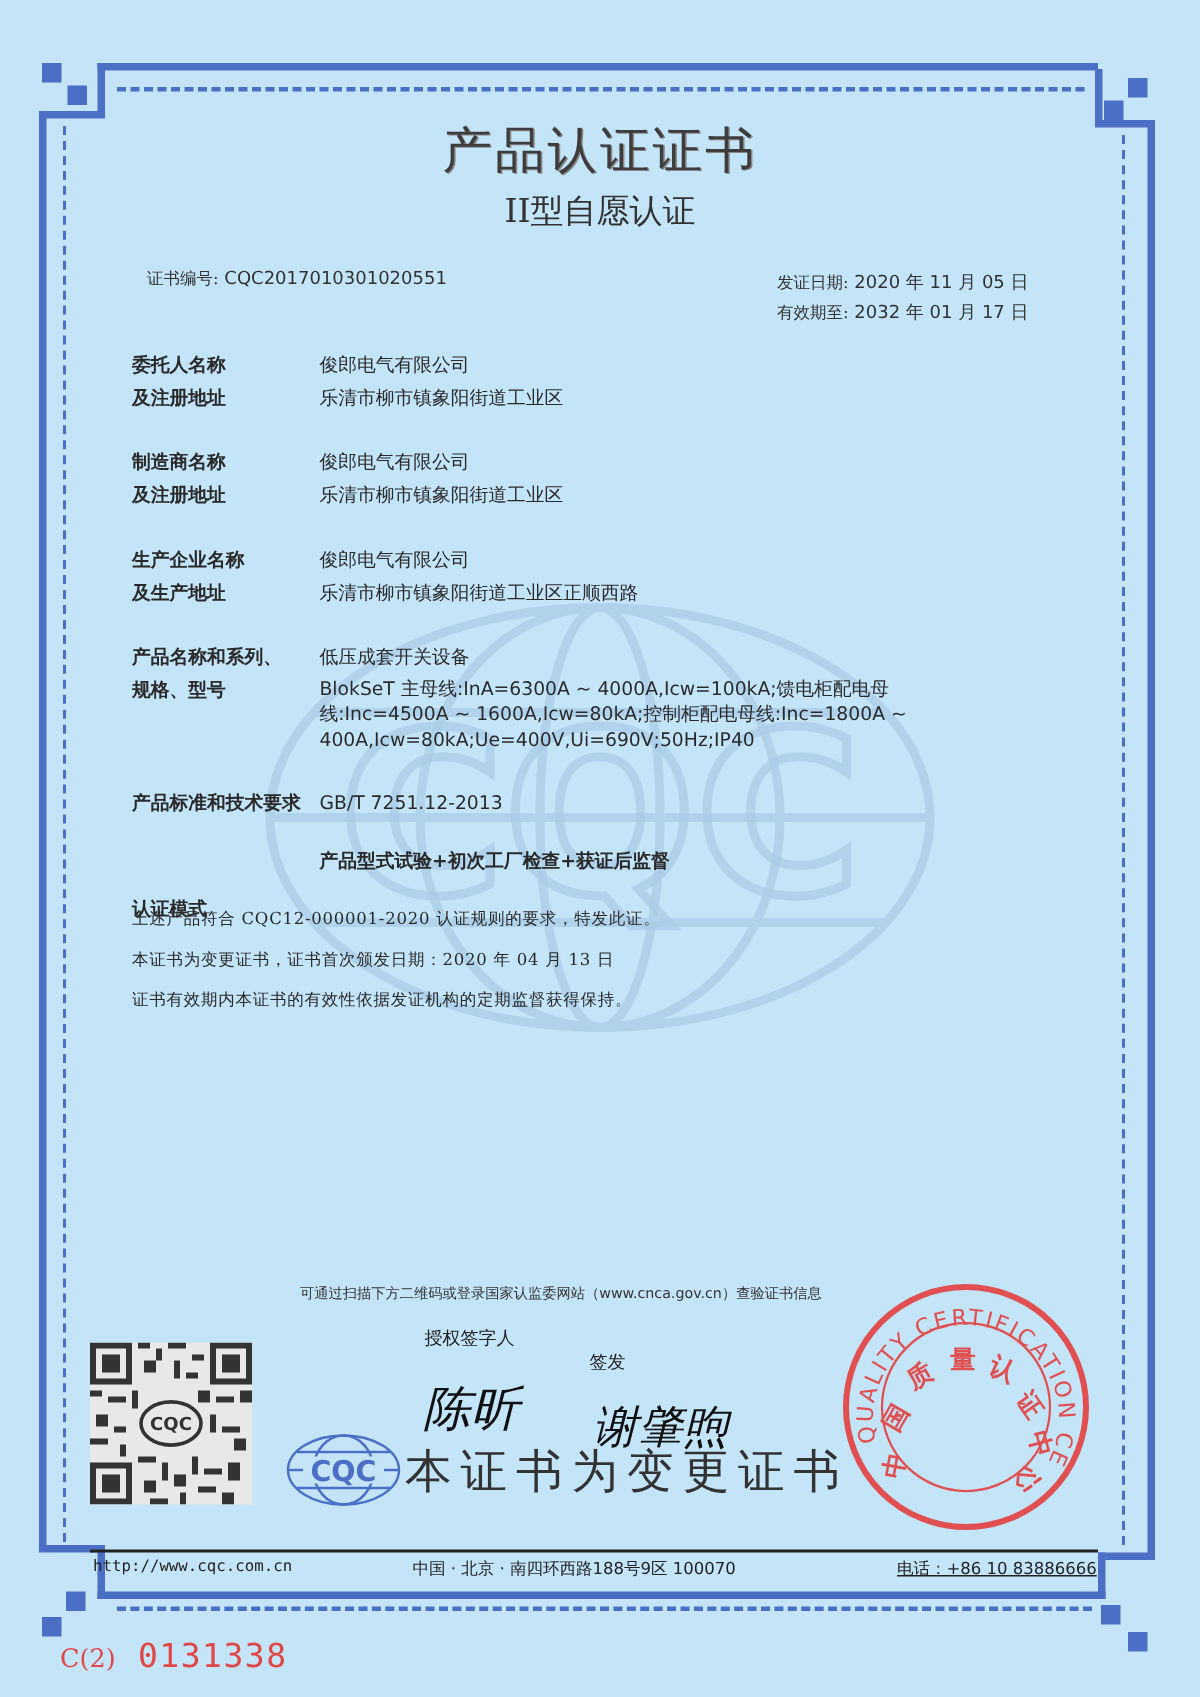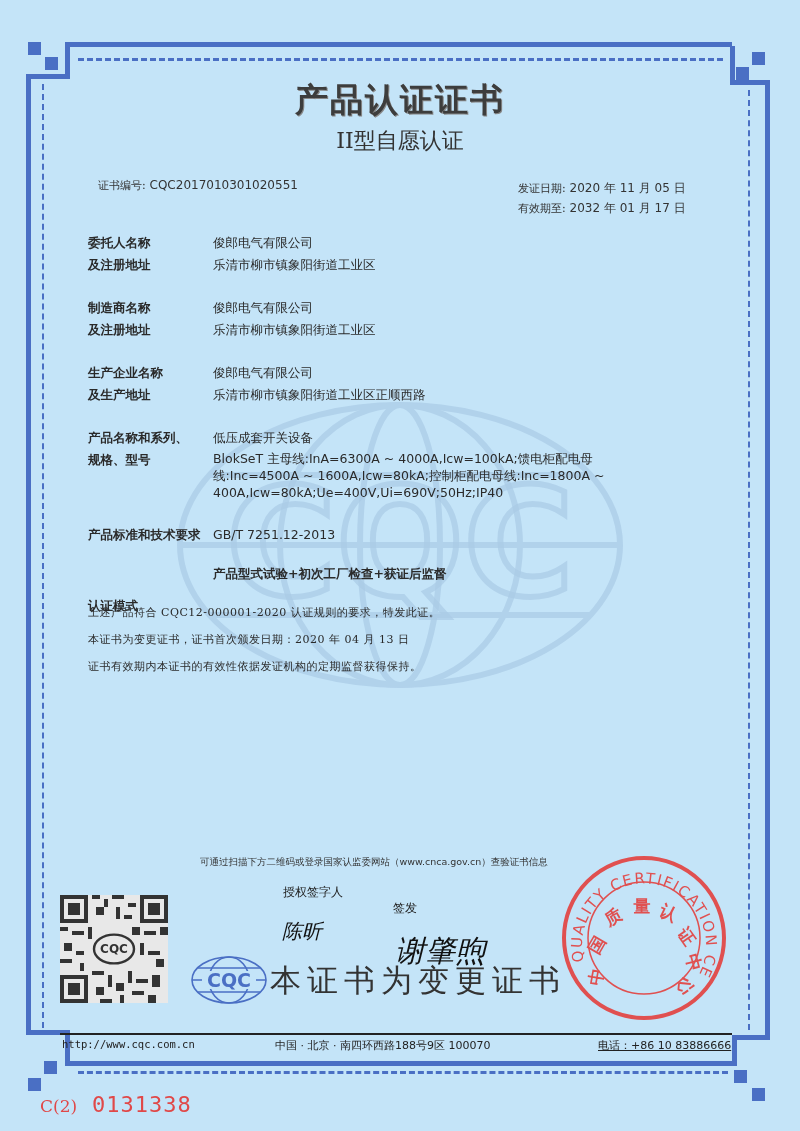--- a/index.html
+++ b/index.html
@@ -11,21 +11,21 @@
   }
   .abs { position: absolute; }
   
   .frame-line { position: absolute; background: #4a6fc4; }
   .sq { position: absolute; background: #4a6fc4; width: 13px; height: 13px; }
   .dash-h { position: absolute; height: 0; border-top: 3px dashed #4a6fc4; }
   .dash-v { position: absolute; width: 0; border-left: 2px dashed #4a6fc4; }
 
   .title {
     position: absolute; left: 0; width: 800px; top: 78px; text-align: center;
-    font-size: 33px; font-weight: bold; color: #3d3d3d; letter-spacing: 2px;
+    font-size: 33px; font-weight: normal; color: #3d3d3d; letter-spacing: 2px;
     text-shadow: 1px 1px 0 #888;
   }
   .subtitle {
     position: absolute; left: 0; width: 800px; top: 126px; text-align: center;
     font-size: 22px; color: #333;
     font-family: "DejaVu Serif", "Liberation Serif", serif;
   }
   .meta-small { font-size: 12px; color: #333; }
   .meta-label { font-family: "DejaVu Serif", "Liberation Serif", serif; font-size: 11px; }
   .lbl { position: absolute; left: 88px; font-size: 12.5px; font-weight: bold; color: #2a2a2a; }
@@ -192,21 +192,21 @@
     <rect x="22" y="25" width="2" height="2"></rect>
       <rect x="10" y="26" width="3" height="1"></rect>
       <rect x="15" y="25" width="1" height="2"></rect>
   </g>
   <ellipse cx="13.5" cy="13.5" rx="5" ry="3.6" fill="#e8e8e8" stroke="#333" stroke-width="0.6"></ellipse>
   <text x="13.5" y="14.6" text-anchor="middle" font-size="3" font-weight="bold" fill="#333" font-family="DejaVu Sans, sans-serif">CQC</text>
 </svg>
 
 <div class="sign-lbl" style="left:283px;top:884px;">授权签字人</div>
 <div class="sign-lbl" style="left:393px;top:900px;">签发</div>
-<div class="signature" style="left:282px;top:918px;font-size:20px;">陈昕</div>
+<div class="signature" style="left:282px;top:918px;font-size:32px;">陈昕</div>
 <div class="signature" style="left:395px;top:916px;font-size:30px;margin-top:15px;">谢肇煦</div>
 
 <svg class="abs" style="left:190px;top:955px;" width="78" height="50" viewBox="0 0 78 50">
   <g fill="none" stroke="#4a6fc4" stroke-width="1.6">
     <ellipse cx="39" cy="25" rx="37" ry="23"></ellipse>
     <ellipse cx="39" cy="25" rx="20" ry="23"></ellipse>
     <line x1="2" y1="25" x2="76" y2="25"></line>
     <line x1="8" y1="13" x2="70" y2="13"></line>
     <line x1="8" y1="37" x2="70" y2="37"></line>
   </g>

